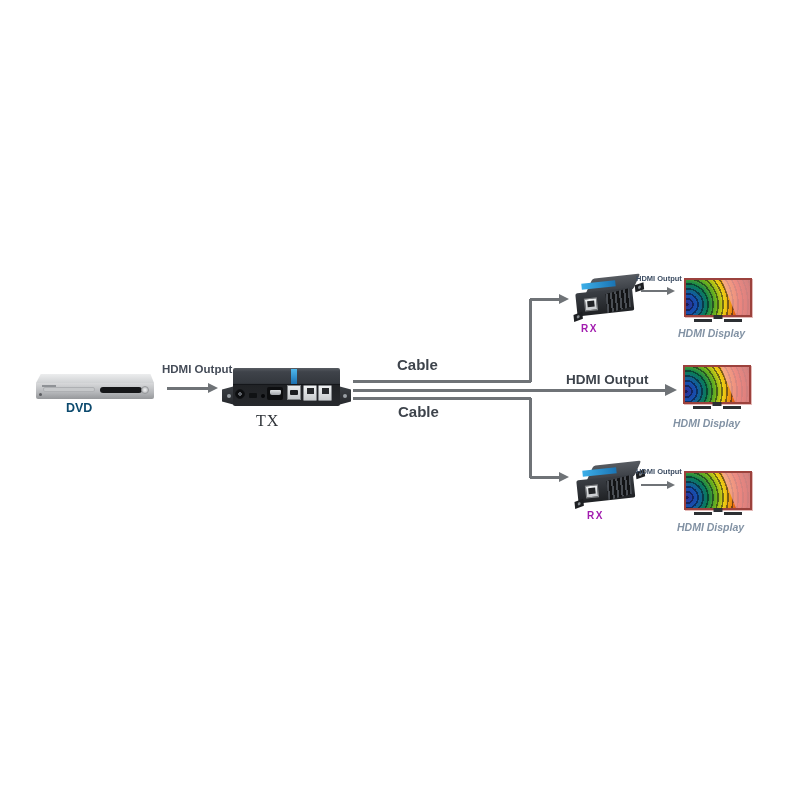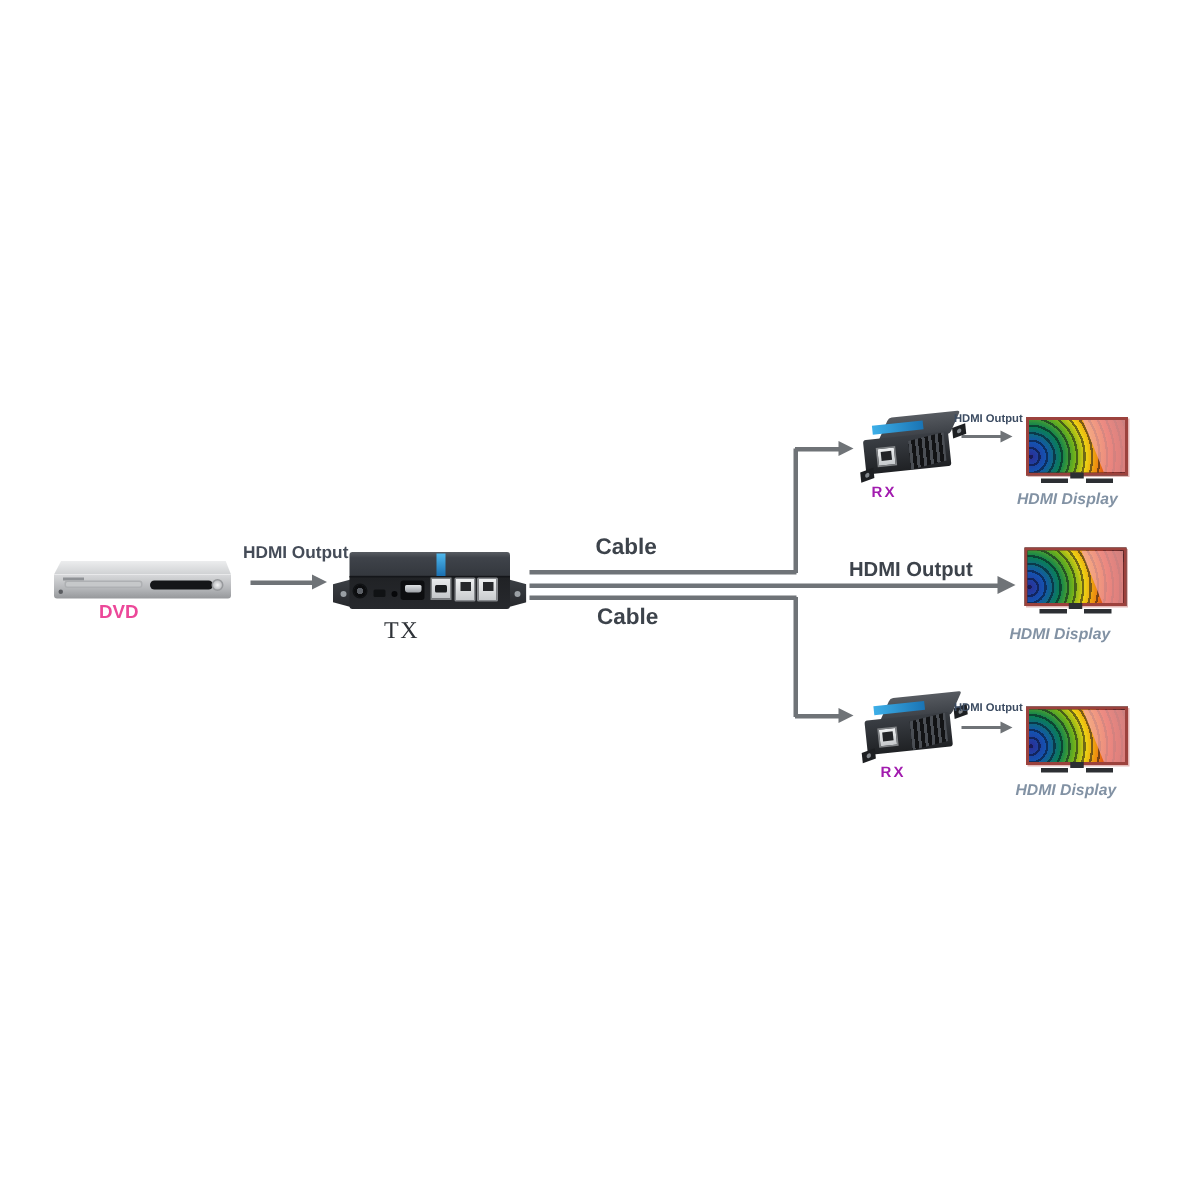--- a/index.html
+++ b/index.html
@@ -10,21 +10,21 @@
   .line  { position:absolute; height:2.5px; background:#6f7377; }
   .vline { position:absolute; width:2.5px;  background:#6f7377; }
   .ahead { position:absolute; width:0; height:0;
            border-top:5px solid transparent; border-bottom:5px solid transparent;
            border-left:10px solid #6f7377; }
   .ahead.big   { border-top-width:6px; border-bottom-width:6px; border-left-width:12px; }
   .ahead.small { border-top-width:4px; border-bottom-width:4px; border-left-width:8px; }
 
   
   .lbl { position:absolute; text-align:left; color:#3d434b; white-space:nowrap; }
-  .lbl-dvd          { left:66px;  top:401px; width:56px;  font-size:12.5px; font-weight:bold; color:#ec4899; }
+  .lbl-dvd          { left:66px;  top:401px; width:56px;  font-size:12.5px; font-weight:bold; color:#0c4a6e; }
   .lbl-hdmi-input   { left:162px; top:363px; width:70px;  font-size:11.5px; font-weight:bold; color:#454c58; }
   .lbl-tx           { left:256px; top:412px; width:44px;  font-size:16px; letter-spacing:1px;
                       font-family:"Liberation Serif", serif; color:#2f3338; }
   .lbl-cable-top    { left:397px; top:356px; width:70px;  font-size:15px; font-weight:bold; }
   .lbl-cable-bottom { left:398px; top:403px; width:70px;  font-size:15px; font-weight:bold; }
   .lbl-output-mid   { left:566px; top:372px; width:100px; font-size:13.5px; font-weight:bold; }
   .lbl-rx           { width:44px; font-size:10px; font-weight:bold; color:#a21caf; letter-spacing:1.5px; }
   .lbl-rx-top       { left:581px; top:323px; }
   .lbl-rx-bottom    { left:587px; top:510px; }
   .lbl-display      { width:80px; font-size:10.5px; font-weight:bold; color:#8292a4;font-style:italic; }

